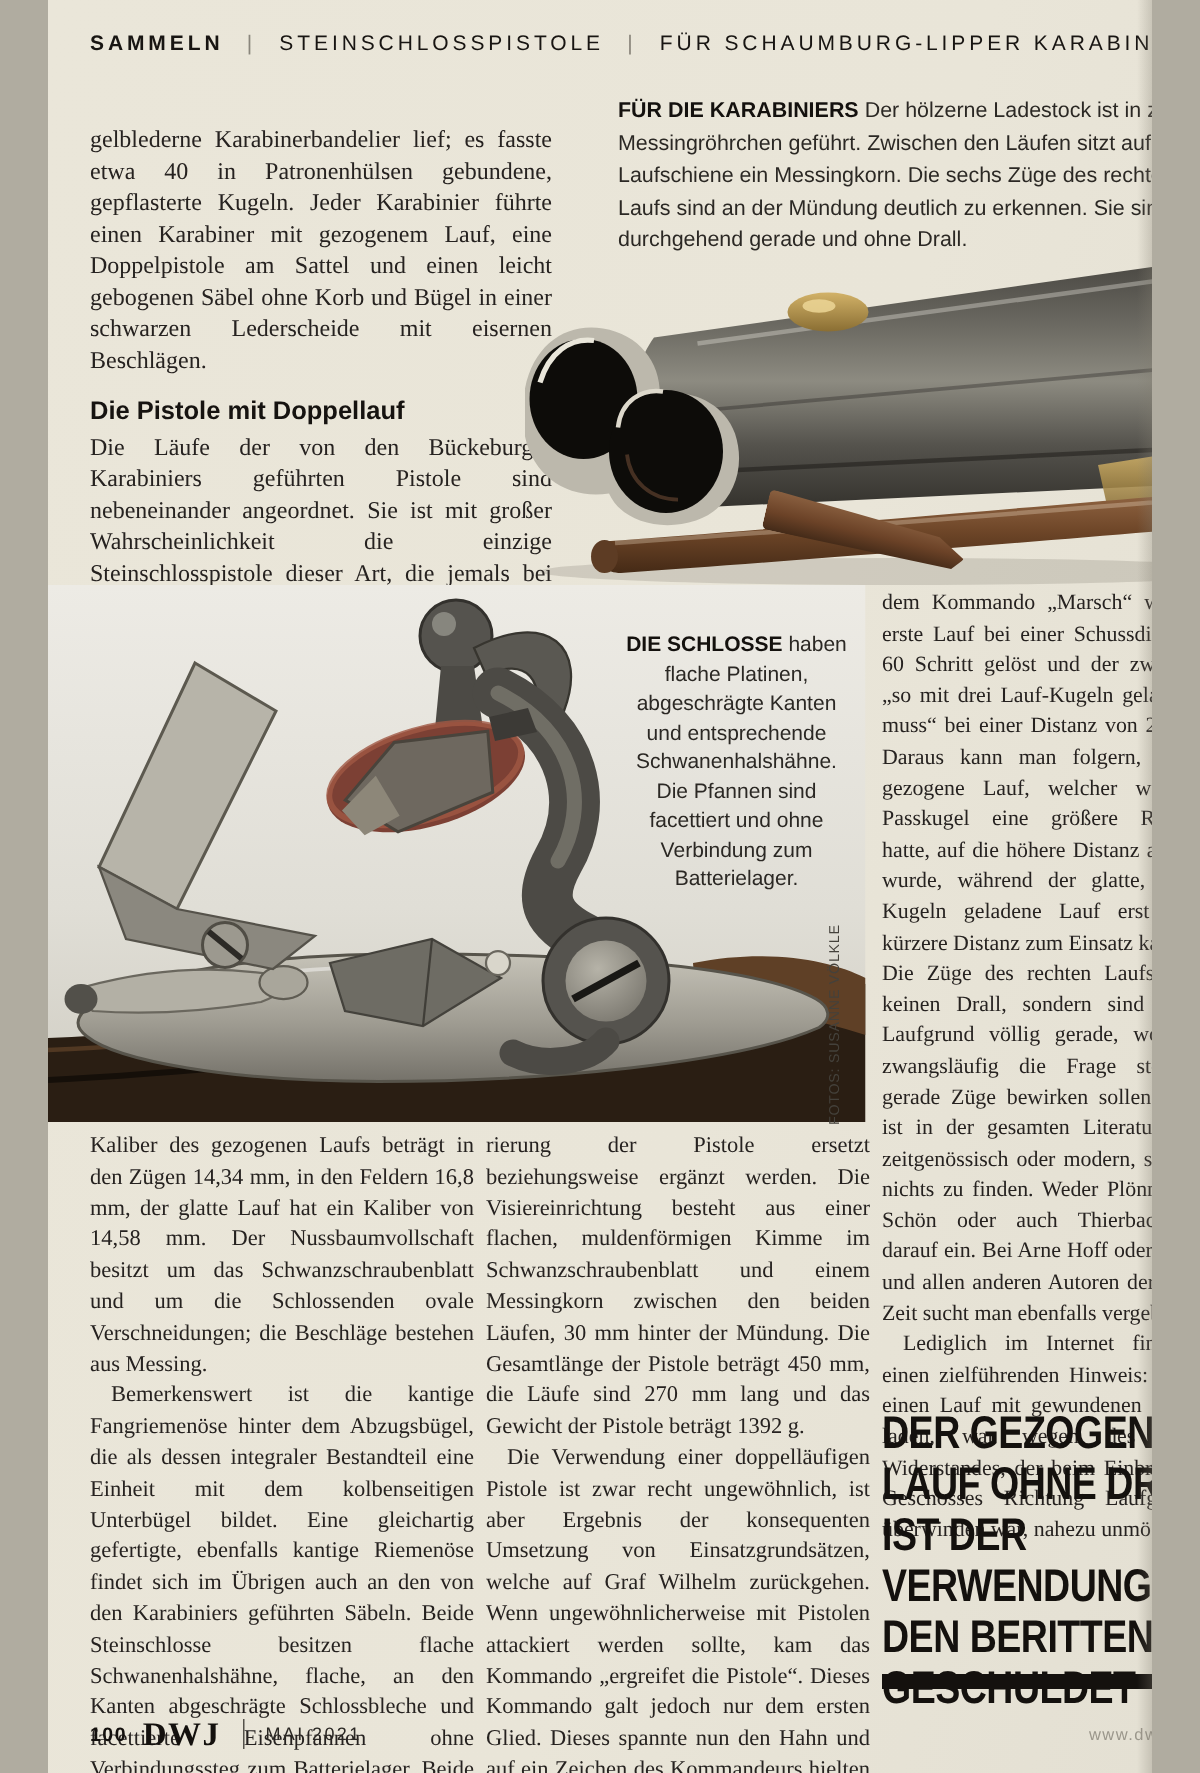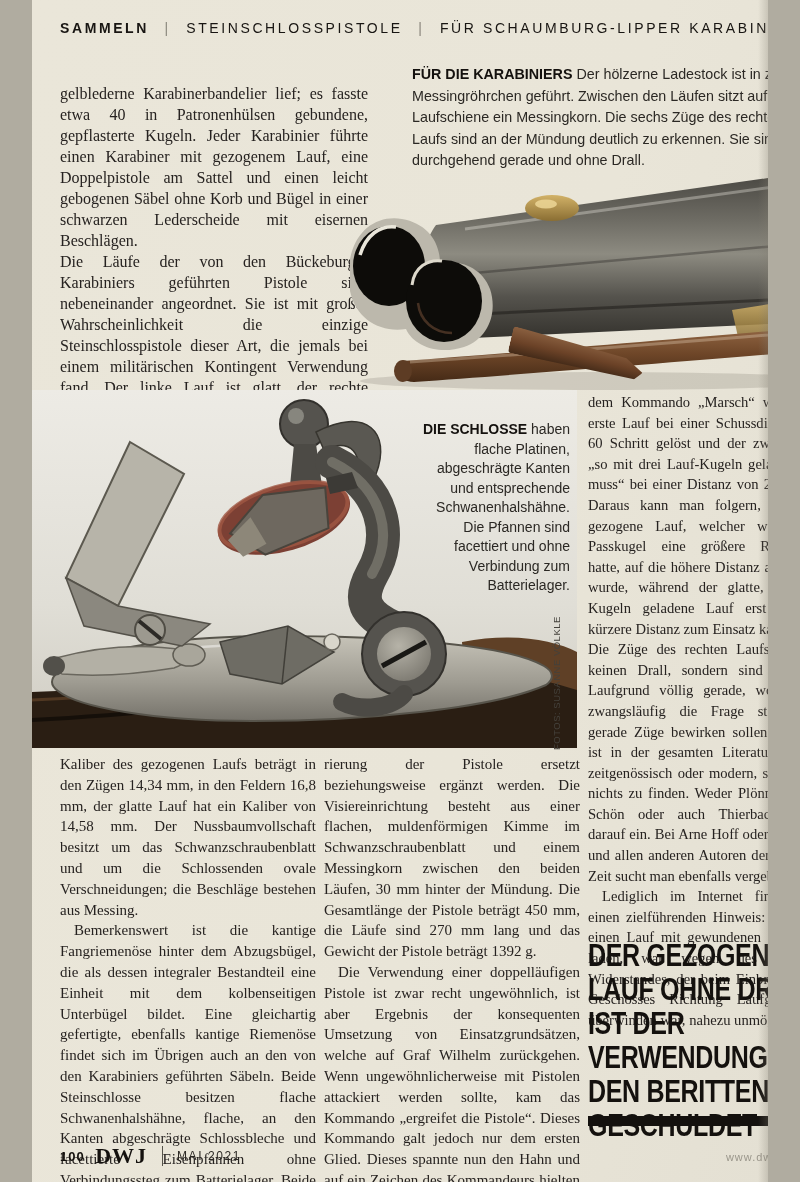--- a/index.html
+++ b/index.html
@@ -25,21 +25,21 @@
     color:#161310;margin:12px 0 4px 0 !important;text-align:left;}
   .right-col{left:556px;top:392px;width:238px;font-size:14.6px;line-height:20.6px;}
   .bot-col1{left:28px;top:754px;width:256px;font-size:15px;line-height:20.8px;}
   .bot-col2{left:292px;top:754px;width:256px;font-size:15px;line-height:20.8px;}
   .indent{text-indent:14px;}
 
   
   .cap{font-family:Liberation Sans, sans-serif;color:#2b2824;}
   .cap .lead{font-weight:800;color:#14110e;}
   .cap-top{left:380px;top:64px;width:395px;font-size:14.3px;line-height:21.5px;text-align:left;}
-  .cap-lock{left:380px;top:420px;width:158px;font-size:14px;line-height:19.5px;text-align:right;}
+  .cap-lock{left:380px;top:420px;width:158px;font-size:14px;line-height:19.5px;text-align:center;}
 
   
   .photo{position:absolute;}
   .credit{left:519px;top:614px;width:14px;height:136px;
     font-family:"Liberation Sans",sans-serif;font-size:9.5px;letter-spacing:.5px;color:#44413b;
     writing-mode:vertical-rl;transform:rotate(180deg);white-space:nowrap;}
   .rod{left:477px;top:341px;width:136px;height:27px;
     background:linear-gradient(180deg,#8a6040,#6b4227 55%,#432a18);
     transform:rotate(13deg);border-radius:4px 14px 14px 4px;
     clip-path:polygon(0 0,86% 22%,100% 62%,95% 92%,0 100%);}
@@ -74,20 +74,21 @@
   <div class="abs kicker">
     <span class="b">SAMMELN</span>
     <span class="sep">|</span>
     <span>STEINSCHLOSSPISTOLE</span>
     <span class="sep">|</span>
     <span>FÜR SCHAUMBURG-LIPPER KARABINIERS</span>
   </div>
 
   <div class="col intro-col">
     <p>gelblederne Karabinerbandelier lief; es fasste etwa 40 in Patronenhülsen gebundene, gepflasterte Kugeln. Jeder Karabinier führte einen Karabiner mit gezogenem Lauf, eine Doppelpistole am Sattel und einen leicht gebogenen Säbel ohne Korb und Bügel in einer schwarzen Lederscheide mit eisernen Beschlägen.</p>
+    <p class="subhead">Die Pistole mit Doppellauf</p>
     <p>Die Läufe der von den Bückeburger Karabiniers geführten Pistole sind nebeneinander angeordnet. Sie ist mit großer Wahrscheinlichkeit die einzige Steinschlosspistole dieser Art, die jemals bei einem militärischen Kontingent Verwendung fand. Der linke Lauf ist glatt, der rechte gezogen. Das</p>
   </div>
 
   <div class="abs cap cap-top">
     <span class="lead">FÜR DIE KARABINIERS</span><span> Der hölzerne Ladestock ist in zwei Messingröhrchen geführt. Zwischen den Läufen sitzt auf der Laufschiene ein Messingkorn. Die sechs Züge des rechten Laufs sind an der Mündung deutlich zu erkennen. Sie sind durchgehend gerade und ohne Drall.</span>
   </div>
 
   <div class="photo" style="left:308px;top:163px;width:492px;height:230px;">
     <svg width="492" height="230" viewBox="0 0 492 230">
       <defs>

